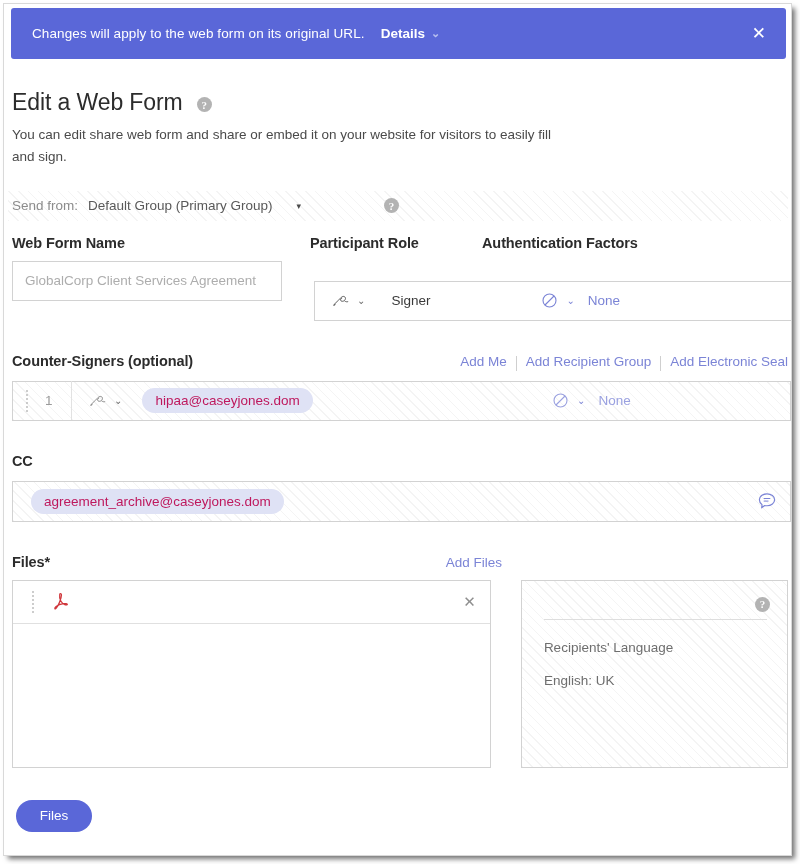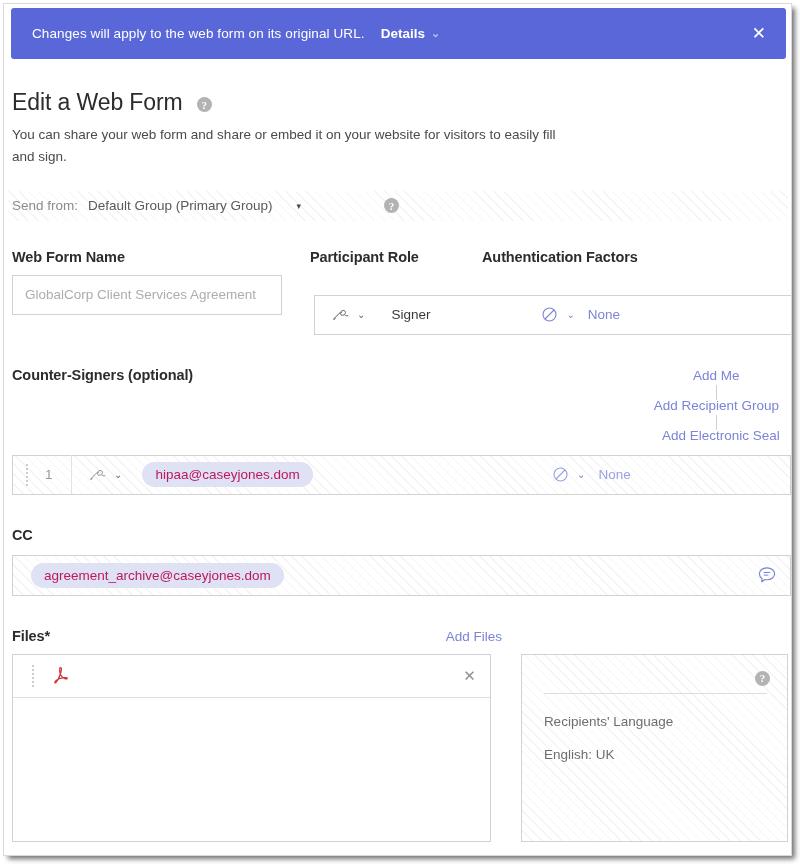--- a/index.html
+++ b/index.html
@@ -171,21 +171,21 @@
   
   .sec-label {
     font-size: 14.5px;
     font-weight: bold;
     color: #2c2c2c;
     letter-spacing: -0.1px;
   }
 
   .cols {
     display: flex;
-    margin-top: 28px;
+    margin-top: 14px;
     padding-left: 4px;
   }
   .col-left  { width: 298px; }
   .col-mid   { width: 172px; }
   .col-right { flex: 1; }
 
   
   .field {
     height: 40px;
     border: 1px solid #d2d2d2;
@@ -240,21 +240,20 @@
     display: flex;
     align-items: baseline;
     margin: 32px 0 0 4px;
     padding-right: 0px;
   }
   .cs-links {
     margin-left: auto;
     display: flex;
     align-items: center;
     font-size: 13.5px;
-    flex-direction: column;
   }
   .cs-links a {
     color: #7b84d6;
     text-decoration: none;
     cursor: pointer;
     padding: 0 9px;
   }
   .cs-links .divider {
     width: 1px;
     height: 15px;
@@ -491,21 +490,21 @@
       </span>
       <span class="banner-close">✕</span>
     </div>
 
     <div class="content">
 
       <div class="page-title-row">
         <span class="page-title">Edit a Web Form</span>
         <span class="help-dot">?</span>
       </div>
-      <div class="page-subtitle">You can share your web form and share or embed it on your website for visitors to easily fill and sign.</div>
+      <div class="page-subtitle">You can edit share web form and share or embed it on your website for visitors to easily fill and sign.</div>
 
       <div class="sendfrom-row hatch">
         <span class="sendfrom-label">Send from:</span>
         <span class="sendfrom-select">
           <span>Default Group (Primary Group)</span>
           <span class="sendfrom-caret">▾</span>
         </span>
         <span class="help-dot sendfrom-help">?</span>
       </div>
 

